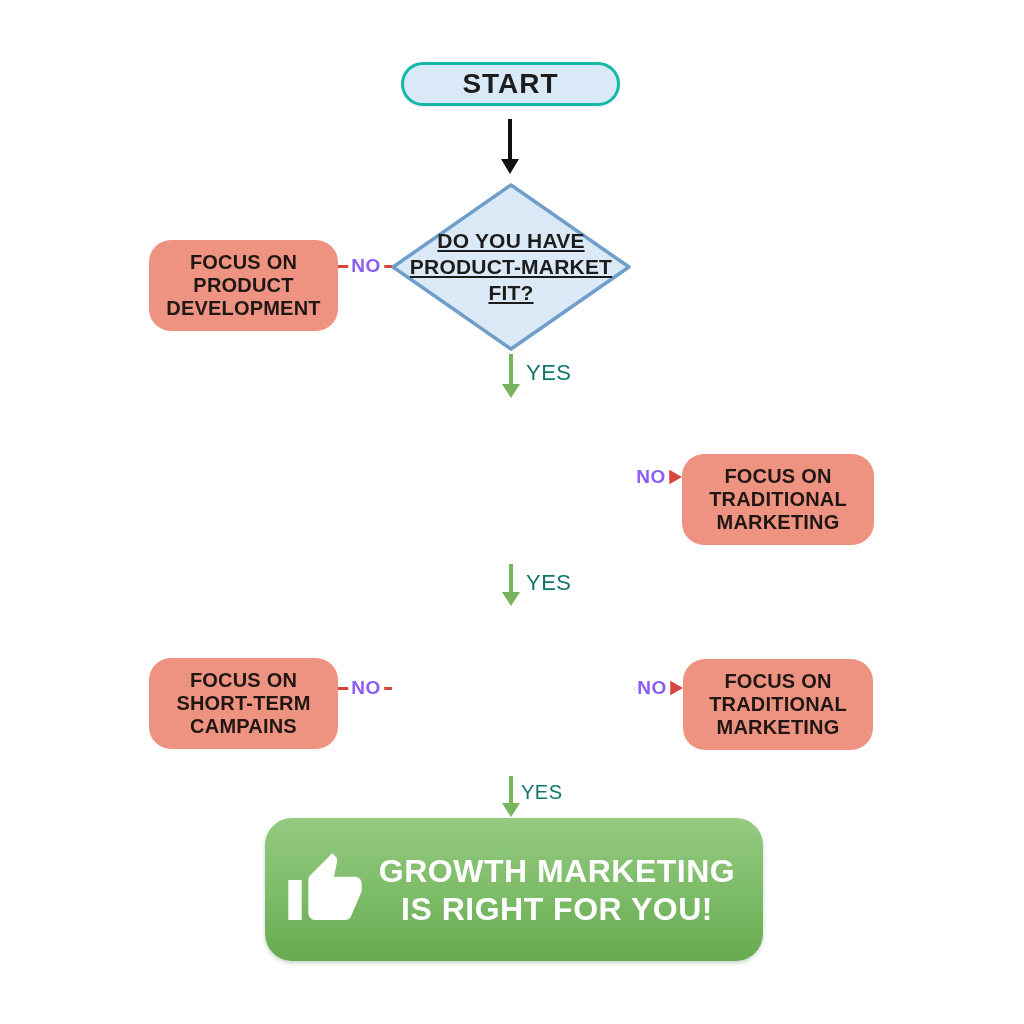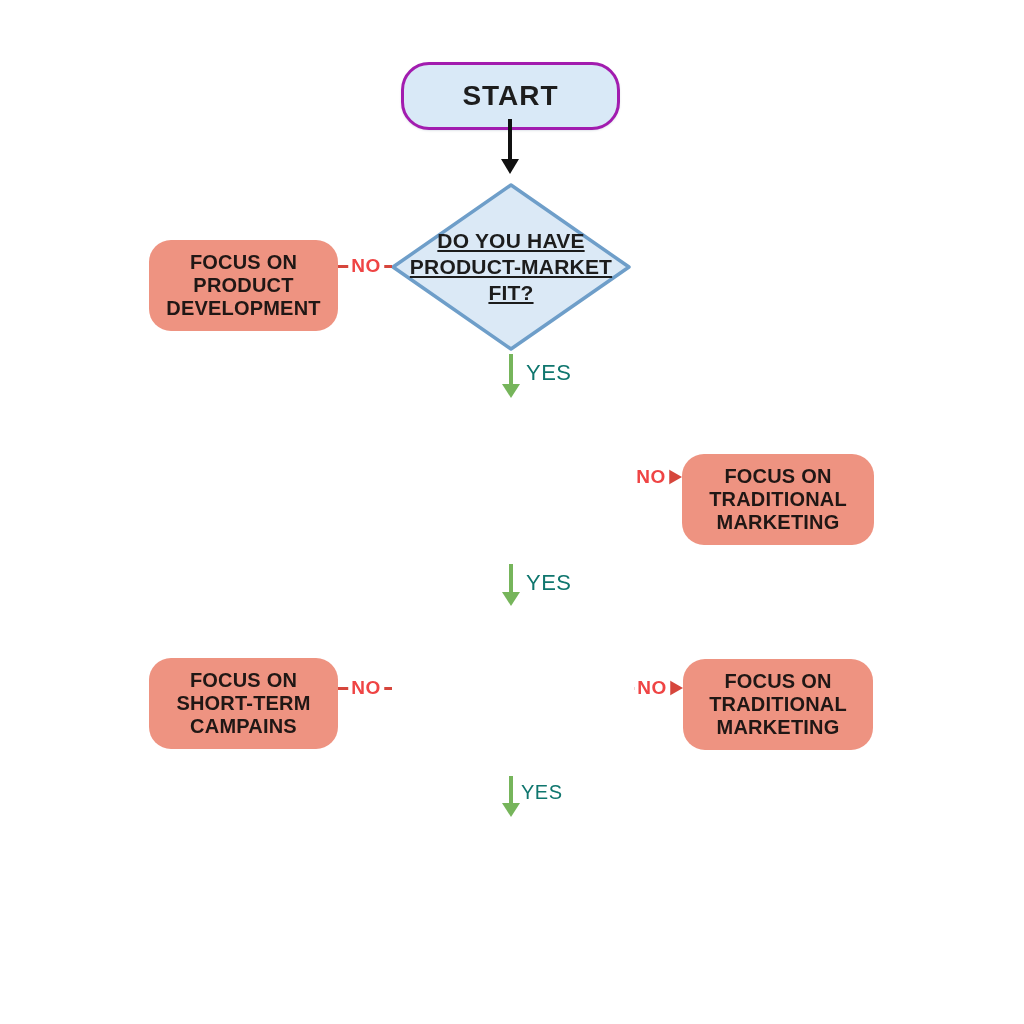--- a/index.html
+++ b/index.html
@@ -4,22 +4,22 @@
 <title>Flowchart</title>
 <style>
   html,body{margin:0;padding:0;background:#ffffff;}
   #canvas{
     position:relative;width:1024px;height:1024px;background:#ffffff;
     font-family:"Liberation Sans","DejaVu Sans",sans-serif;overflow:hidden;
   }
   .abs{position:absolute;}
   
   .start-pill{
-    left:401px;top:62px;width:219px;height:68px;border-radius:28px;
-    background:#d9e9f7;border:3px solid #a21caf;box-sizing:border-box;
+    left:401px;top:62px;width:219px;height:44px;border-radius:28px;
+    background:#d9e9f7;border:3px solid #14b8a6;box-sizing:border-box;
     display:flex;align-items:center;justify-content:center;
     font-weight:bold;font-size:28px;letter-spacing:1px;color:#1d1d1d;
     box-shadow:0 1px 2px rgba(60,90,120,.15);
   }
   
   .diamond-wrap{width:242px;height:170px;}
   .diamond-wrap svg{position:absolute;left:0;top:0;}
   .diamond-text{
     position:absolute;left:0;top:0;width:100%;height:100%;
     display:flex;align-items:center;justify-content:center;text-align:center;
@@ -39,21 +39,21 @@
   .vline.black{background:#111111;}
   .vline.green{background:#76b55b;}
   
   .arr-down{width:0;height:0;border-left:9px solid transparent;border-right:9px solid transparent;}
   .arr-down.black{border-top:15px solid #111111;}
   .arr-down.green{border-top:14px solid #76b55b;}
   .arr-right{width:0;height:0;border-top:8px solid transparent;border-bottom:8px solid transparent;border-left:14px solid #d6463c;}
   
   .no-label{
     transform:translate(-50%,-50%);background:#ffffff;padding:0 3px;
-    font-weight:bold;font-size:19px;color:#ef4444;letter-spacing:.5px;
+    font-weight:bold;font-size:19px;color:#8b5cf6;letter-spacing:.5px;
   }
   .yes-label{font-weight:normal;font-size:22px;color:#0f766e;letter-spacing:.5px;}
   
   .result-box{
     left:265px;top:818px;width:498px;height:143px;border-radius:27px;
     background:linear-gradient(180deg,#94ca81 0%,#7cbb67 55%,#67aa50 100%);
     display:flex;align-items:center;box-shadow:0 2px 4px rgba(40,80,30,.25);
   }
   .result-icon{margin-left:20px;width:80px;height:80px;flex:0 0 auto;}
   .result-text{
@@ -127,14 +127,21 @@
   <div class="abs outcome" style="left:683px;top:647px;width:190px;">
     <span style="white-space:pre-line;">FOCUS ON
 TRADITIONAL
 MARKETING</span>
   </div>
 
   <div class="abs vline green" style="left:509px;top:776px;height:28px;"></div>
   <div class="abs arr-down green" style="left:502px;top:803px;"></div>
   <div class="abs yes-label" style="left:521px;top:781px;font-size:20px;">YES</div>
 
+  <div class="abs result-box">
+    <svg class="result-icon" viewBox="0 0 24 24">
+      <path fill="#ffffff" d="M1 21h4V9H1v12zM23 10c0-1.1-.9-2-2-2h-6.31l.95-4.57.03-.32c0-.41-.17-.79-.44-1.06L14.17 1 7.59 7.59C7.22 7.95 7 8.45 7 9v10c0 1.1.9 2 2 2h9c.83 0 1.54-.5 1.84-1.22l3.02-7.05c.09-.23.14-.47.14-.72v-2z"></path>
+    </svg>
+    <div class="result-text">GROWTH MARKETING
+IS RIGHT FOR YOU!</div>
+  </div>
 
 </div>
 
 </body></html>

